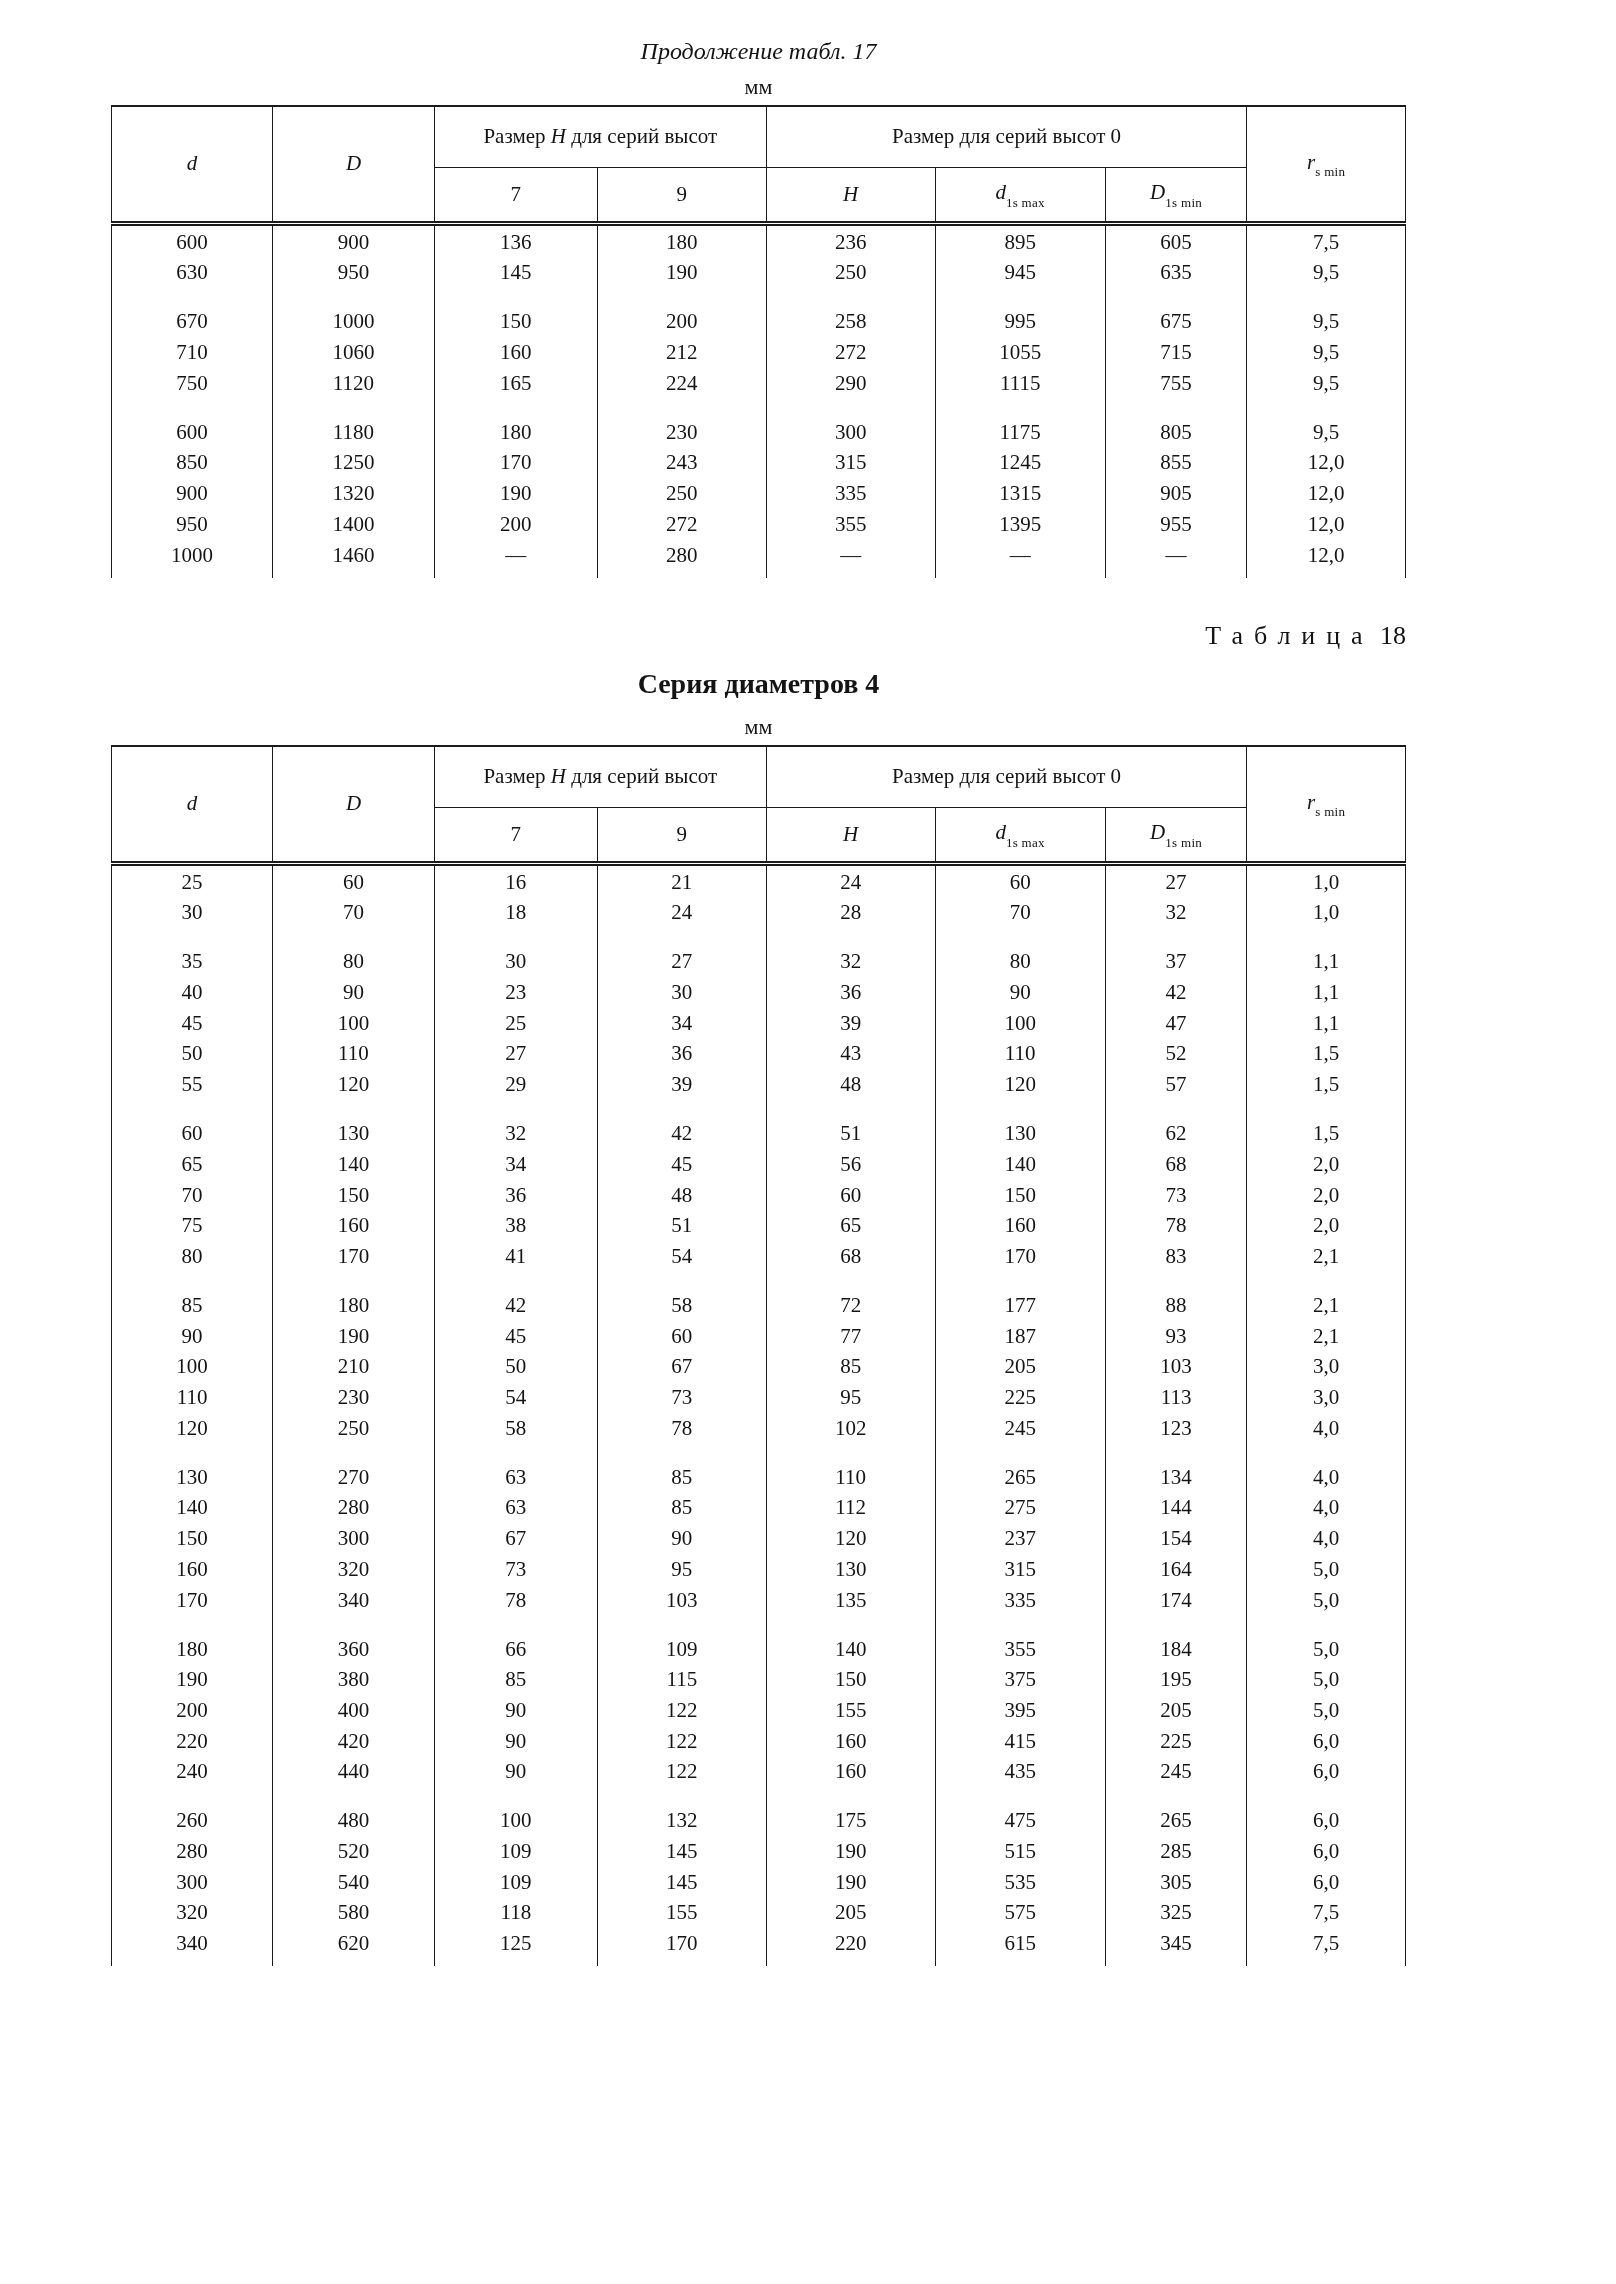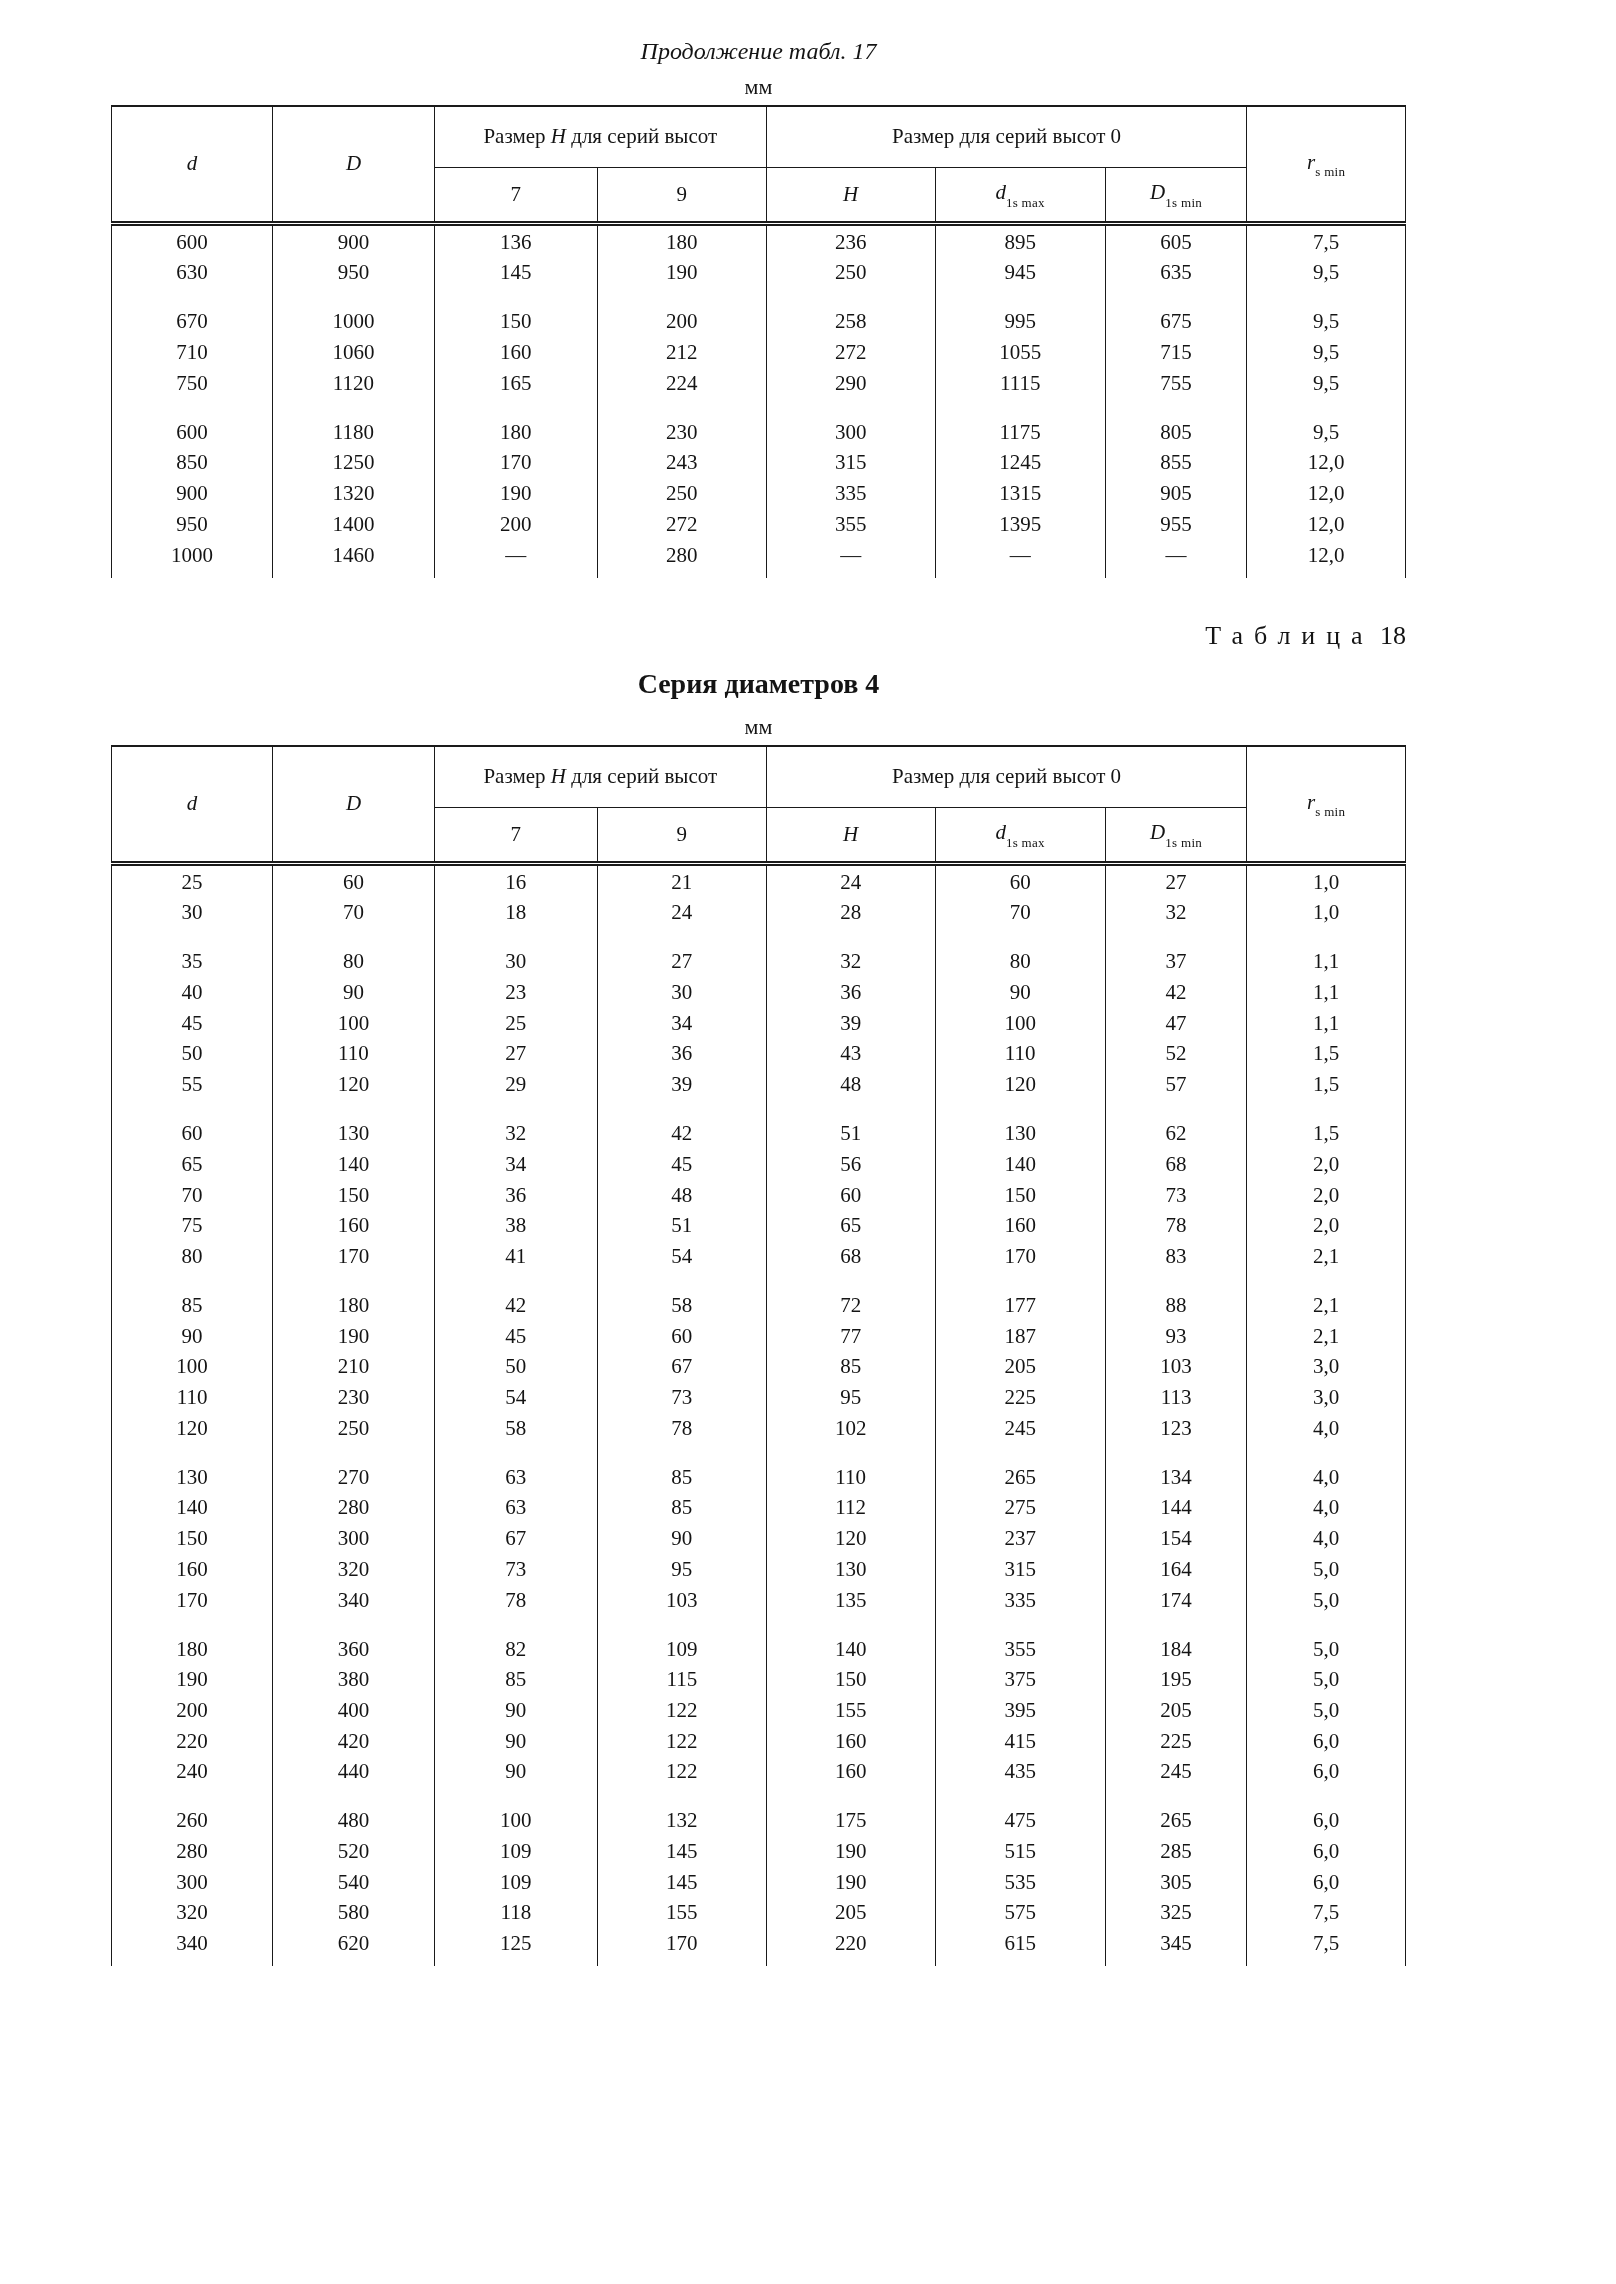--- a/index.html
+++ b/index.html
@@ -491,21 +491,21 @@
             <td>78</td>
             <td>103</td>
             <td>135</td>
             <td>335</td>
             <td>174</td>
             <td>5,0</td>
           </tr>
           <tr class="group-start">
             <td>180</td>
             <td>360</td>
-            <td>82</td>
+            <td>66</td>
             <td>109</td>
             <td>140</td>
             <td>355</td>
             <td>184</td>
             <td>5,0</td>
           </tr>
           <tr>
             <td>190</td>
             <td>380</td>
             <td>85</td>

